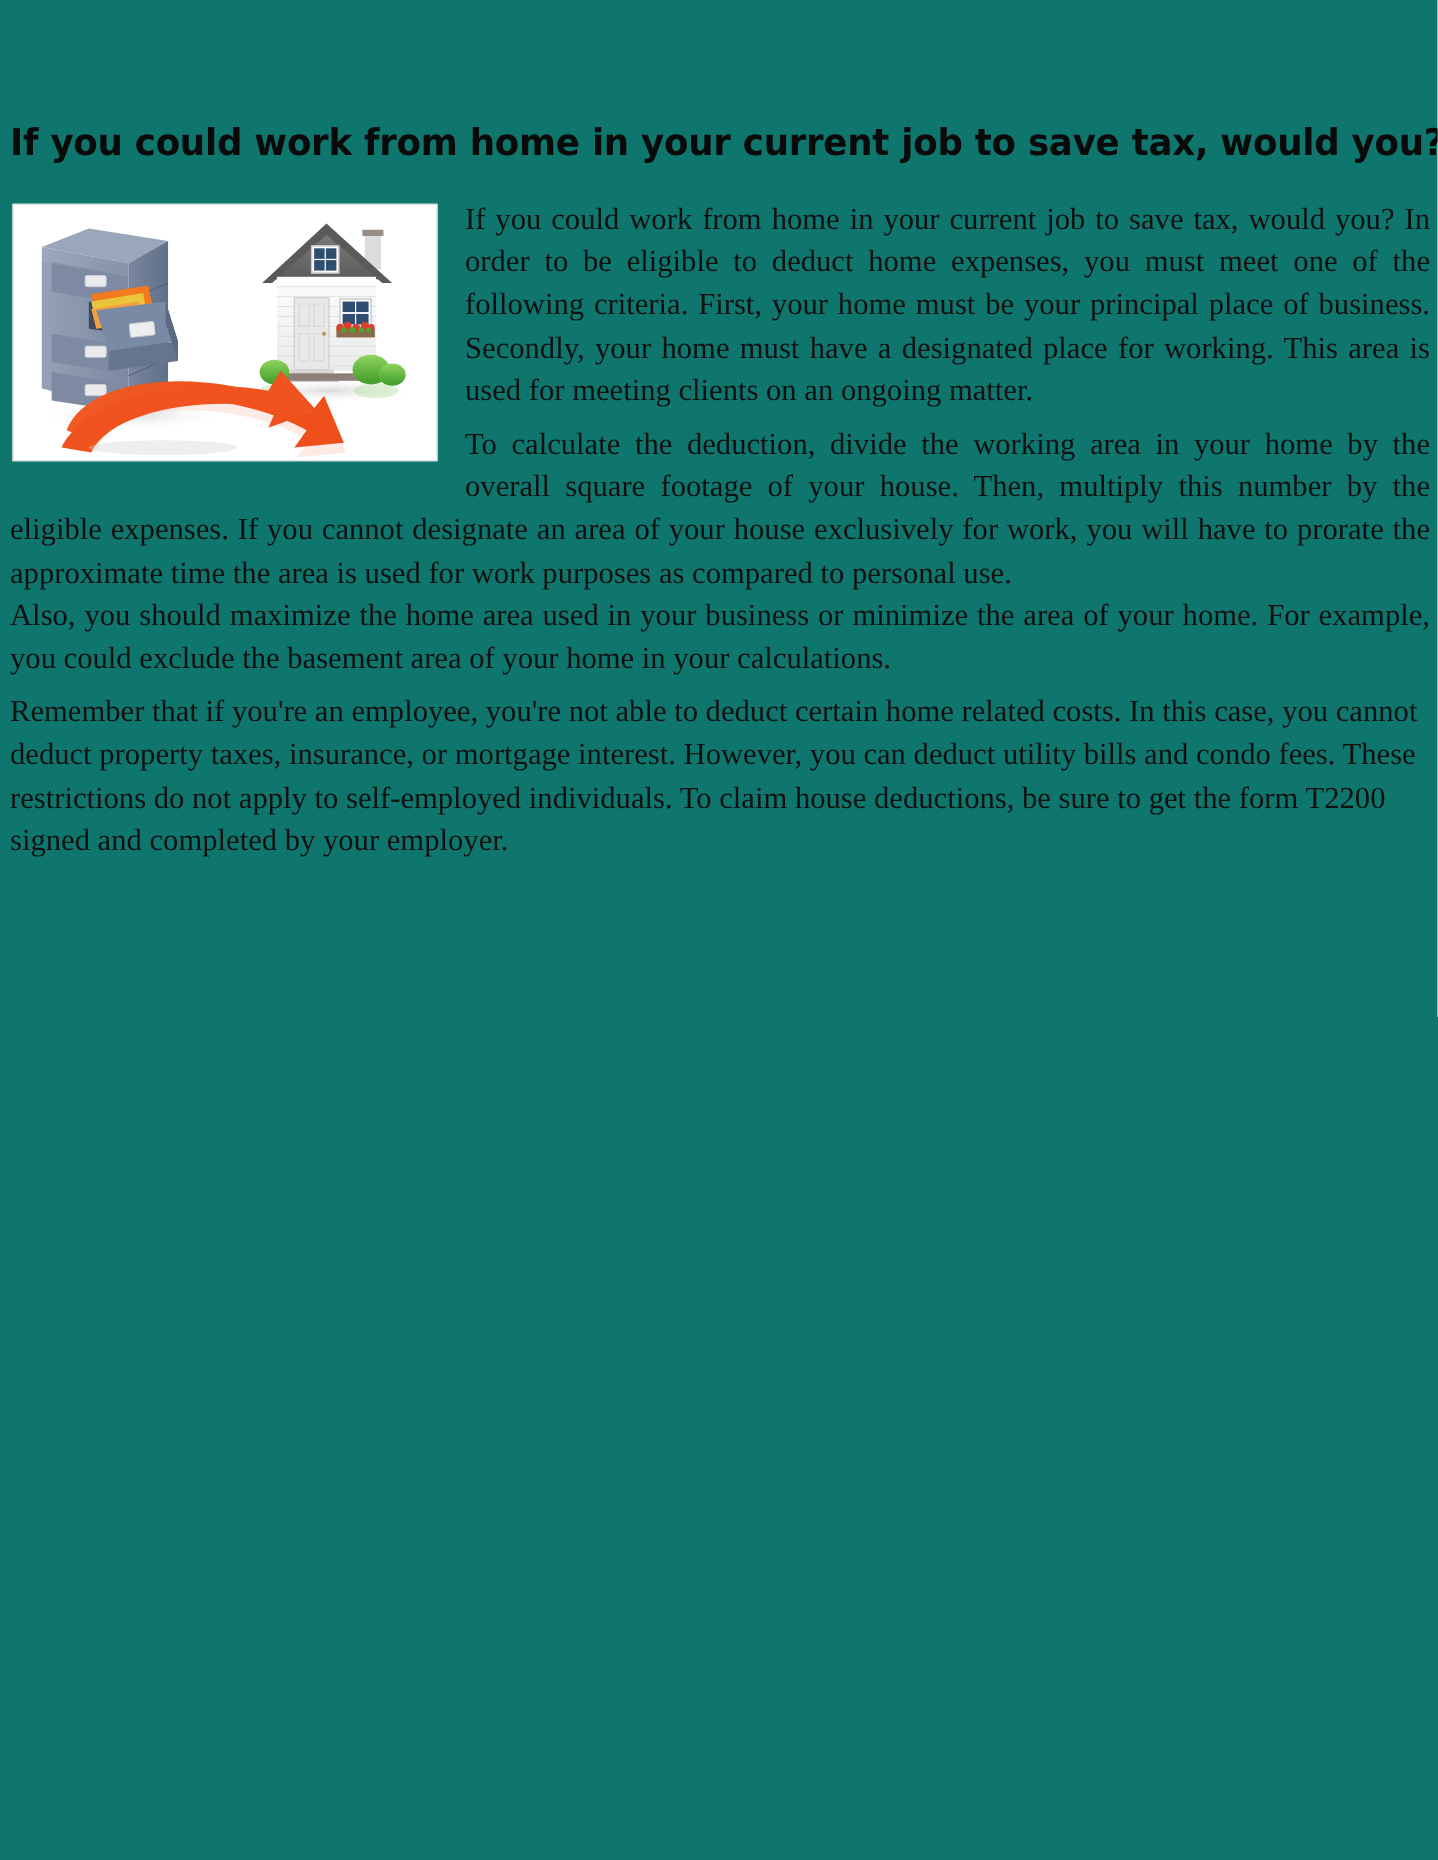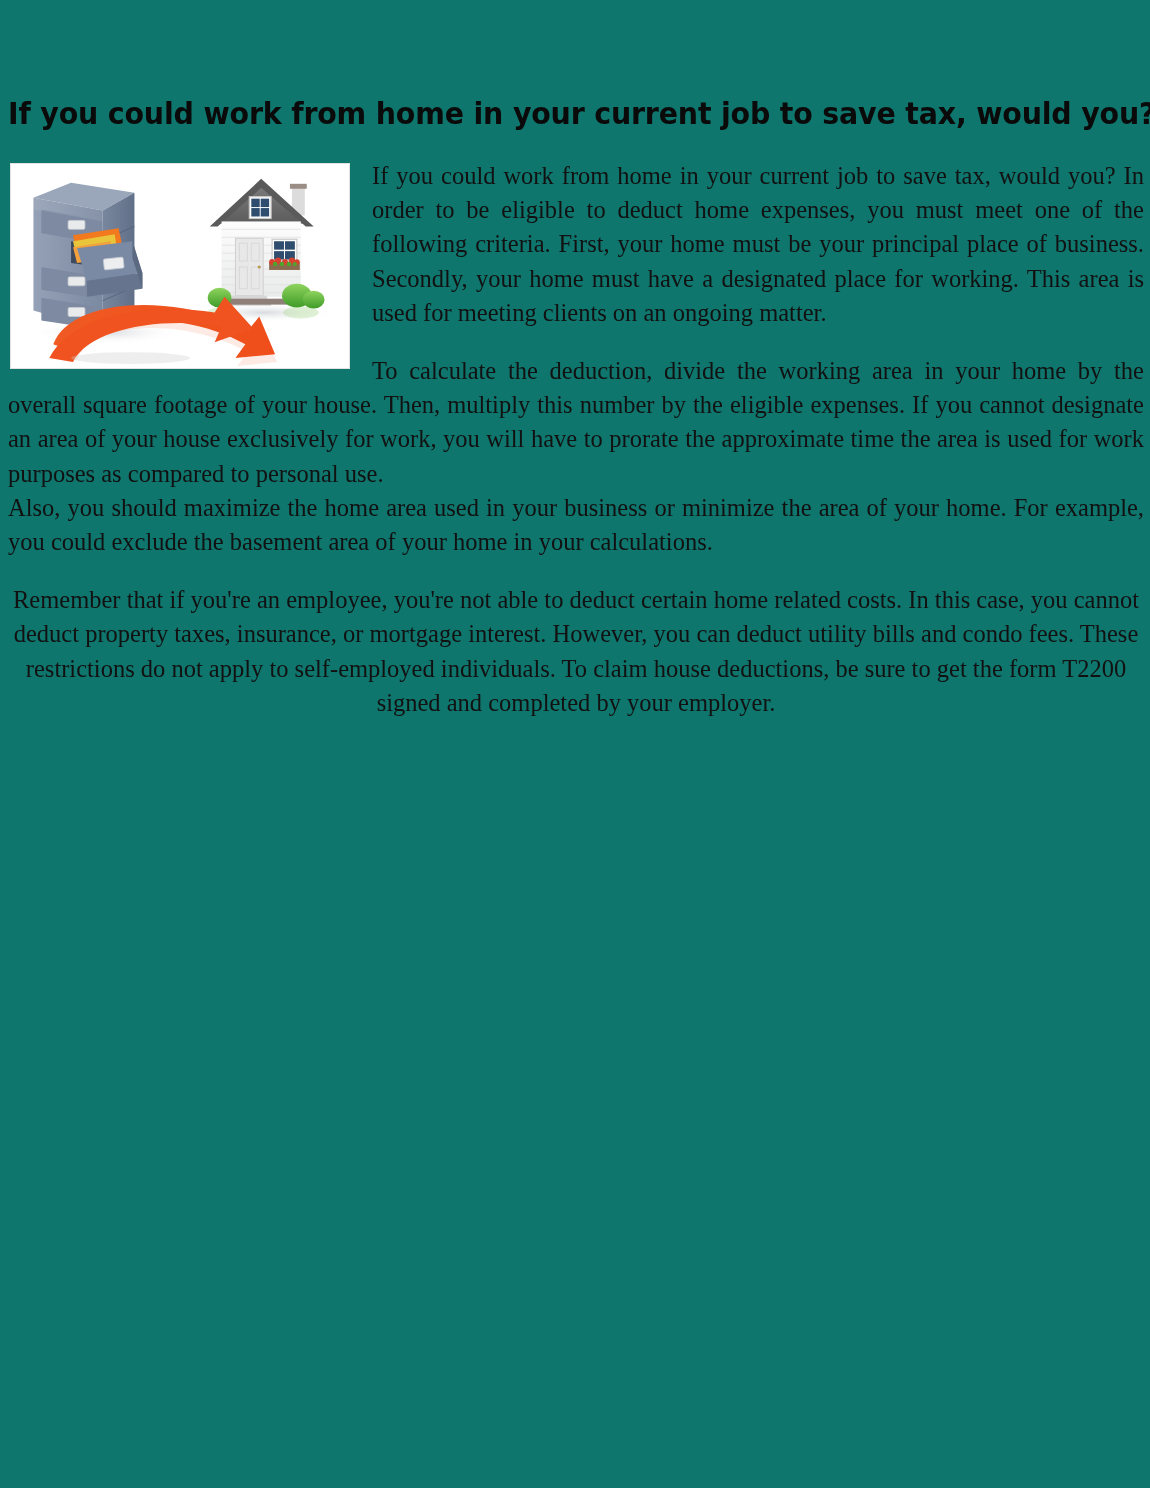--- a/index.html
+++ b/index.html
@@ -70,24 +70,24 @@
     font-size: 24.5px;
     line-height: 34.2px;
     color: #111111;
     text-align: justify;
     text-justify: inter-word;
     margin: 0;
     -moz-hyphens: none;
     hyphens: none;
   }
   .body-text + .body-text {
-    margin-top: 24px;
+    margin-top: 9px;
   }
   .para-2 { text-align: justify; }
-  .para-nojust { text-align: center; }
+  .para-nojust { text-align: left; }
 
   .clearfix::after {
     content: "";
     display: block;
     clear: both;
   }
 </style>
 </head>
 <body>
 

